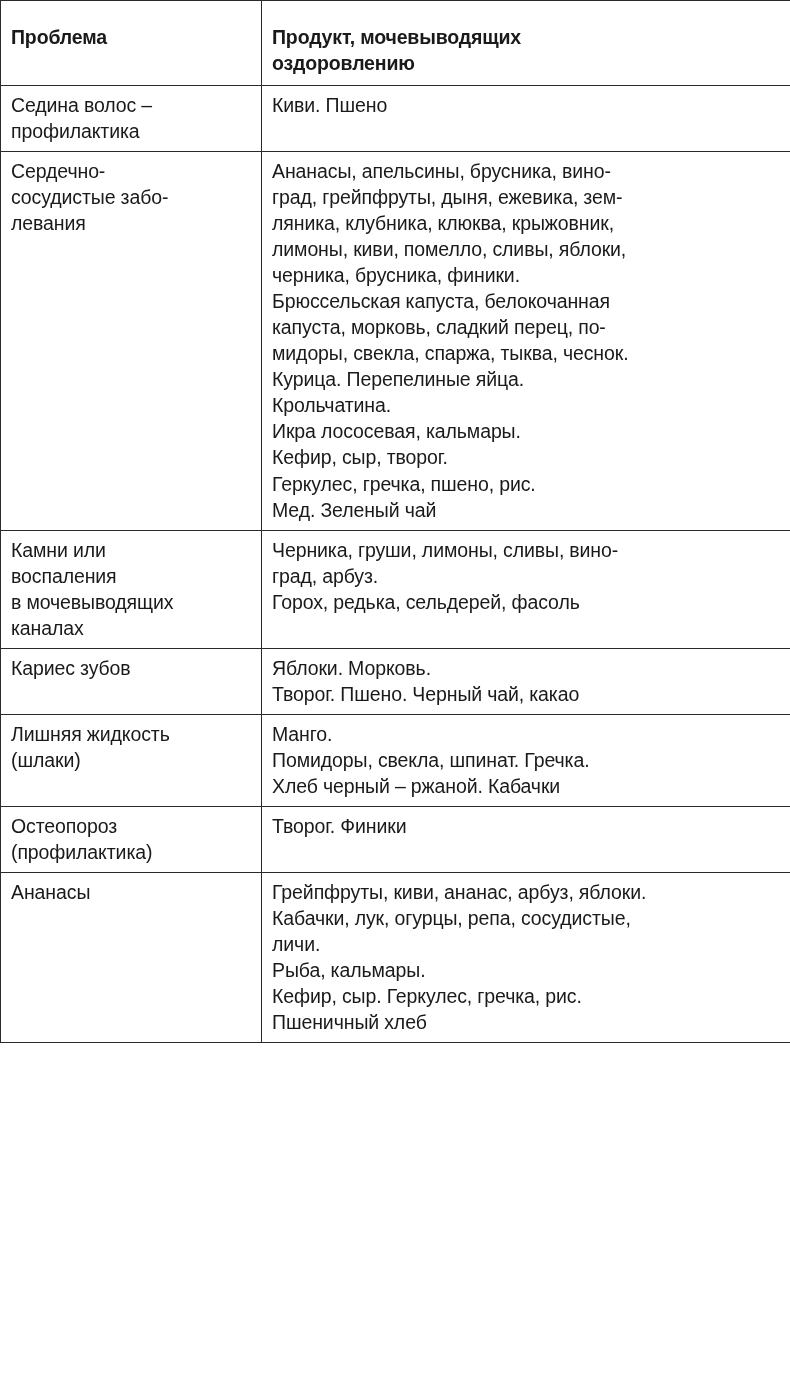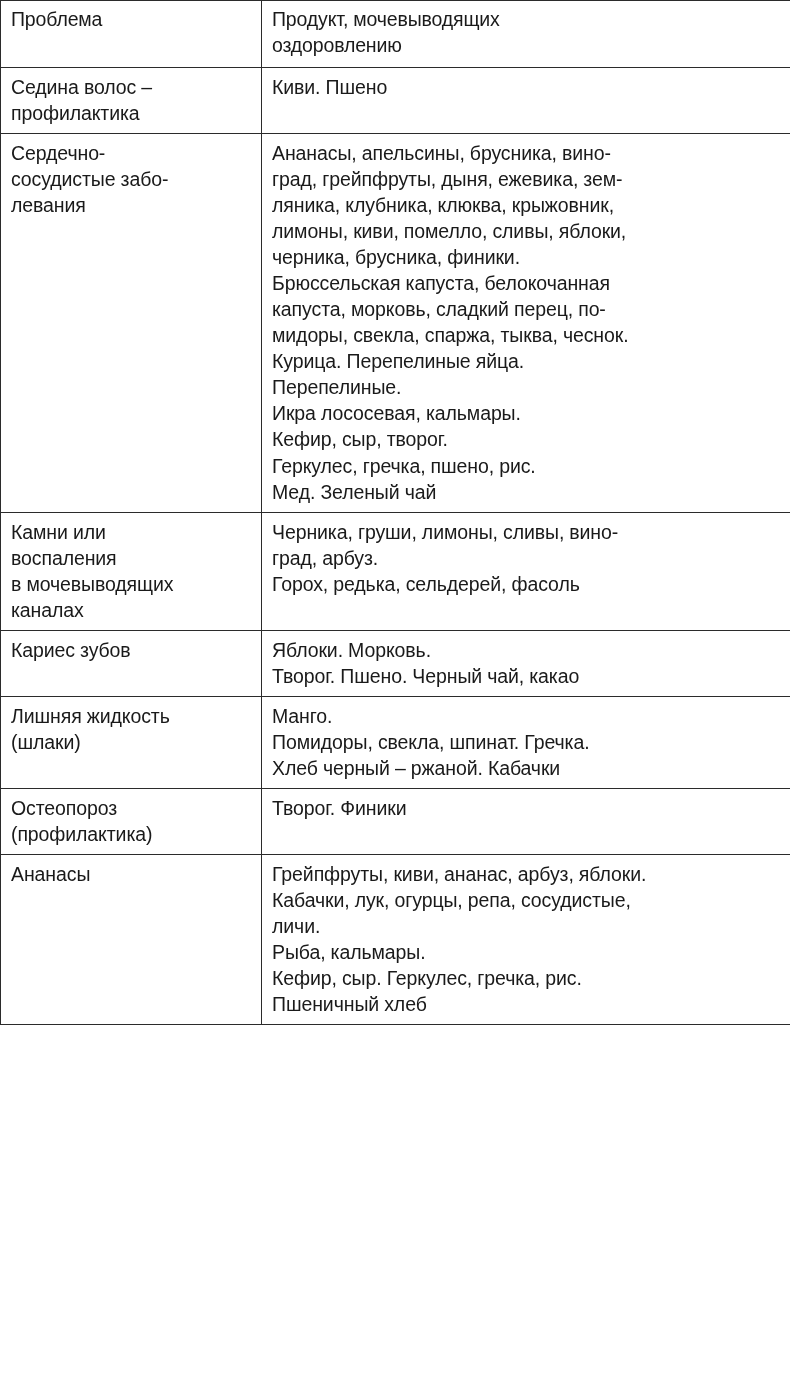--- a/index.html
+++ b/index.html
@@ -37,22 +37,22 @@
     word-spacing: -0.2px;
     hyphens: manual;
   }
 
   
   .health-table {
     border: 1px solid #2b2b2b;
   }
 
   .health-table th {
-    font-weight: normal;
-    padding-top: 5px;
+    font-weight: bold;
+    padding-top: 23px;
     padding-bottom: 9px;
     letter-spacing: -0.15px;
     margin-left: 21px;
   }
 
   .cell-line {
     display: block;
     white-space: pre-wrap;
   }
 
@@ -94,21 +94,21 @@
       <tr>
         <td>
           <span class="cell-line">Сердечно-</span>
           <span class="cell-line">сосудистые забо-</span>
           <span class="cell-line">левания</span>
         </td>
         <td>
           <span class="cell-line"><span class="cell-line">Ананасы, апельсины, брусника, вино-</span><span class="cell-line">град, грейпфруты, дыня, ежевика, зем-</span><span class="cell-line">ляника, клубника, клюква, крыжовник,</span><span class="cell-line">лимоны, киви, помелло, сливы, яблоки,</span><span class="cell-line">черника, брусника, финики.</span></span>
           <span class="cell-line"><span class="cell-line">Брюссельская капуста, белокочанная</span><span class="cell-line">капуста, морковь, сладкий перец, по-</span><span class="cell-line">мидоры, свекла, спаржа, тыква, чеснок.</span></span>
           <span class="cell-line"><span class="cell-line">Курица. Перепелиные яйца.</span></span>
-          <span class="cell-line"><span class="cell-line">Перепелиные.</span></span>
+          <span class="cell-line"><span class="cell-line">Крольчатина.</span></span>
           <span class="cell-line"><span class="cell-line">Икра лососевая, кальмары.</span></span>
           <span class="cell-line"><span class="cell-line">Кефир, сыр, творог.</span></span>
           <span class="cell-line"><span class="cell-line">Геркулес, гречка, пшено, рис.</span></span>
           <span class="cell-line"><span class="cell-line">Мед. Зеленый чай</span></span>
         </td>
       </tr>
       <tr>
         <td>
           <span class="cell-line">Камни или</span>
           <span class="cell-line">воспаления</span>

